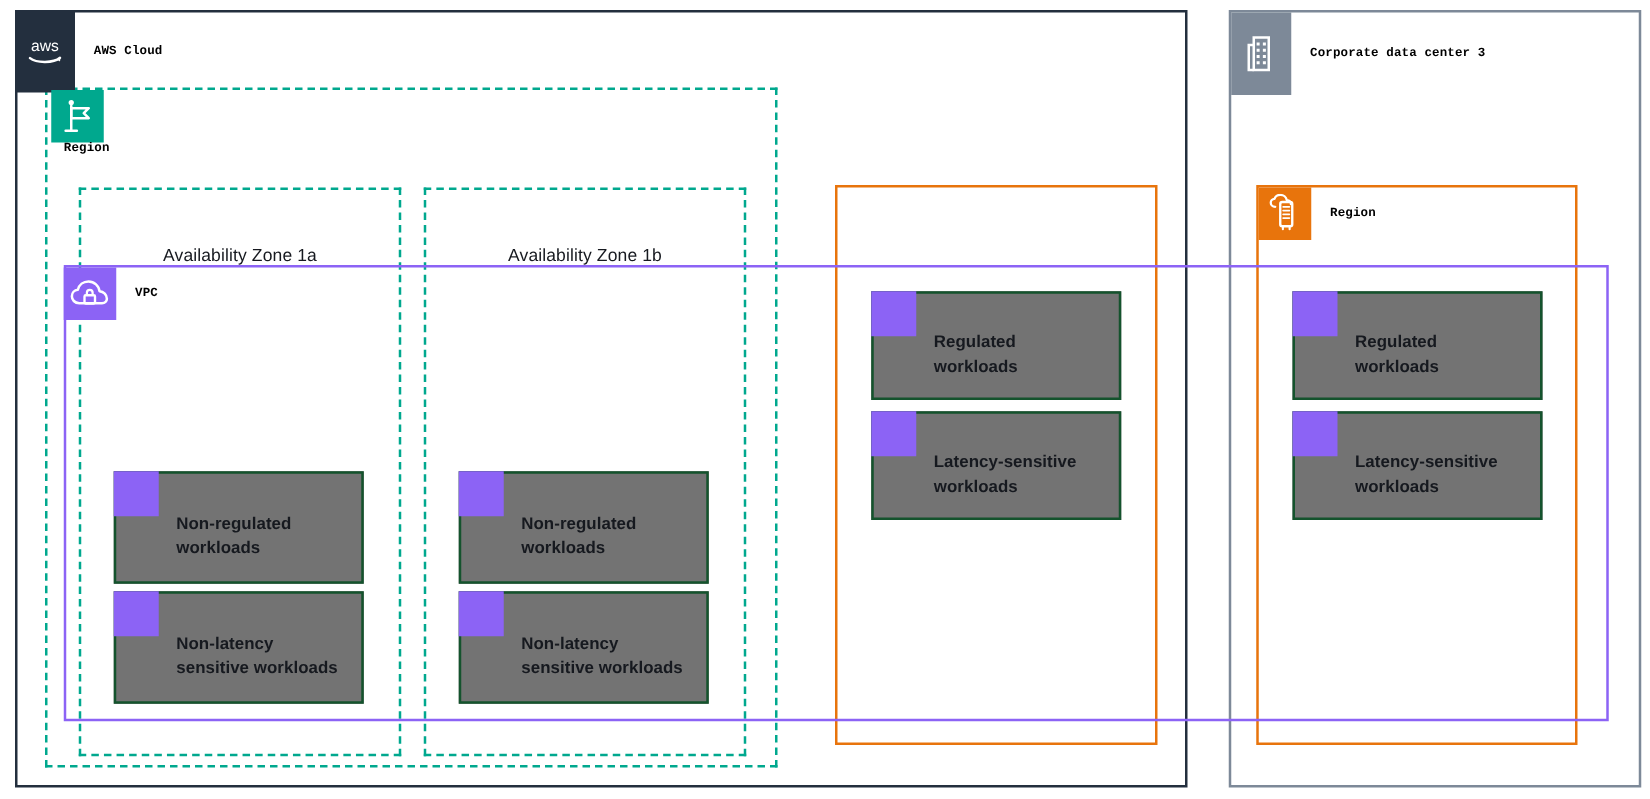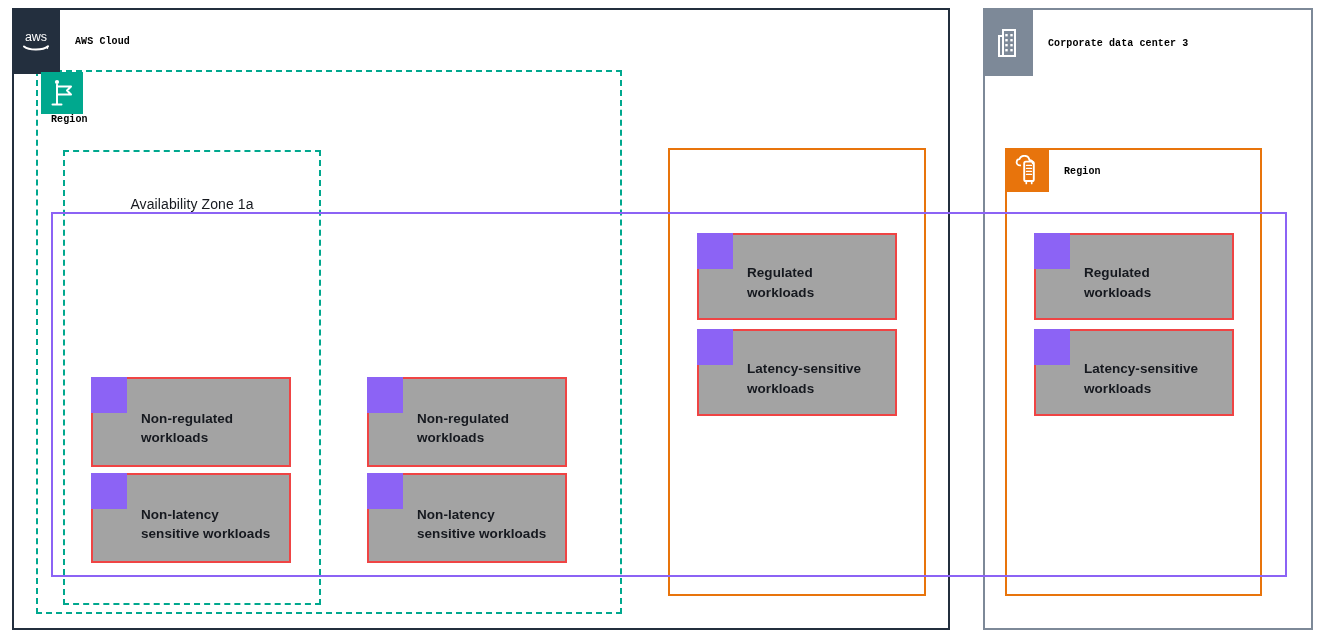--- a/index.html
+++ b/index.html
@@ -108,22 +108,22 @@
   .hdr-aws-cloud { left: 12px;  top: 8px;   }
   .hdr-region    { left: 36px;  top: 72px; flex-direction: column;  }
   .hdr-vpc       { left: 51px;  top: 214px; }
   .hdr-localzone { left: 670px; top: 150px; }
   .hdr-outpost   { left: 1007px;top: 150px; }
   .hdr-corp-dc   { left: 985px; top: 10px;  }
 
   
   .card {
     position: absolute;
-    border: 2px solid #ef4444;
-    background: #a3a3a3;
+    border: 2px solid #14532d;
+    background: #737373;
     box-sizing: border-box;
   }
   .card-swatch {
     position: absolute;
     left: -2px; top: -2px;
     width: 36px; height: 36px;
     background: #8C63F5;
   }
   .card-label {
     position: absolute;
@@ -149,20 +149,23 @@
   <div class="abs grp-aws-cloud"></div>
 
   <div class="abs grp-corp-dc"></div>
 
   <div class="abs grp-region"></div>
 
   <div class="abs grp-az grp-az-a">
     <div class="az-title">Availability Zone 1a</div>
   </div>
 
+  <div class="abs grp-az grp-az-b">
+    <div class="az-title">Availability Zone 1b</div>
+  </div>
 
   <div class="abs grp-localzone"></div>
 
   <div class="abs grp-outpost"></div>
 
   <div class="abs grp-vpc"></div>
 
   <div class="hdr hdr-aws-cloud">
     <div class="hdr-tile big tile-aws">
       <svg width="34" height="26" viewBox="0 0 34 26" aria-hidden="true">
@@ -199,20 +202,32 @@
       <svg width="28" height="30" viewBox="0 0 28 30" aria-hidden="true">
         <circle cx="9" cy="4" r="2.1" fill="#ffffff"></circle>
         <path d="M9 6.6 v19.5" stroke="#ffffff" stroke-width="2" stroke-linecap="round"></path>
         <path d="M4.5 26.5 h9" stroke="#ffffff" stroke-width="2" stroke-linecap="round"></path>
         <path d="M9 8.5 h14 l-4 4 l4 4 h-14 z" fill="none" stroke="#ffffff" stroke-width="2" stroke-linejoin="round"></path>
       </svg>
     </div>
     <div class="hdr-label">Region</div>
   </div>
 
+  <div class="hdr hdr-vpc">
+    <div class="hdr-tile tile-purple">
+      <svg width="32" height="26" viewBox="0 0 32 26" aria-hidden="true">
+        <path d="M7.5 20.5 C3.6 20.5 1.5 17.8 1.5 15 C1.5 12.3 3.5 10 6.3 9.8
+                 C7.2 5.9 10.6 3.2 14.8 3.2 C19.4 3.2 23.2 6.6 23.6 11
+                 C27 11.3 29.5 13.9 29.5 17 C29.5 19 28 20.5 25.6 20.5 z" fill="none" stroke="#ffffff" stroke-width="2" stroke-linejoin="round"></path>
+        <rect x="11.6" y="14.2" width="8.4" height="6.6" rx="1" fill="none" stroke="#ffffff" stroke-width="1.9"></rect>
+        <path d="M13.5 14.2 v-2 a2.3 2.3 0 0 1 4.6 0 v2" fill="none" stroke="#ffffff" stroke-width="1.8"></path>
+      </svg>
+    </div>
+    <div class="hdr-label">VPC</div>
+  </div>
 
 
   <div class="hdr hdr-outpost">
     <div class="hdr-tile tile-orange">
       <svg width="28" height="32" viewBox="0 0 28 32" aria-hidden="true">
         <path d="M6.2 10.4 C3.9 10.4 2.6 8.9 2.6 7.2 C2.6 5.6 3.9 4.2 5.6 4.1
                  C6.2 2.1 8.1 0.8 10.3 0.8 C12.9 0.8 15 2.6 15.4 5
                  C17.3 5.2 18.7 6.6 18.7 8.3" fill="none" stroke="#ffffff" stroke-width="1.8" stroke-linejoin="round" stroke-linecap="round"></path>
         <rect x="10.2" y="6.6" width="9.6" height="19.4" rx="1.6" fill="none" stroke="#ffffff" stroke-width="1.9"></rect>
         <g stroke="#ffffff" stroke-width="1.4" stroke-linecap="round">

